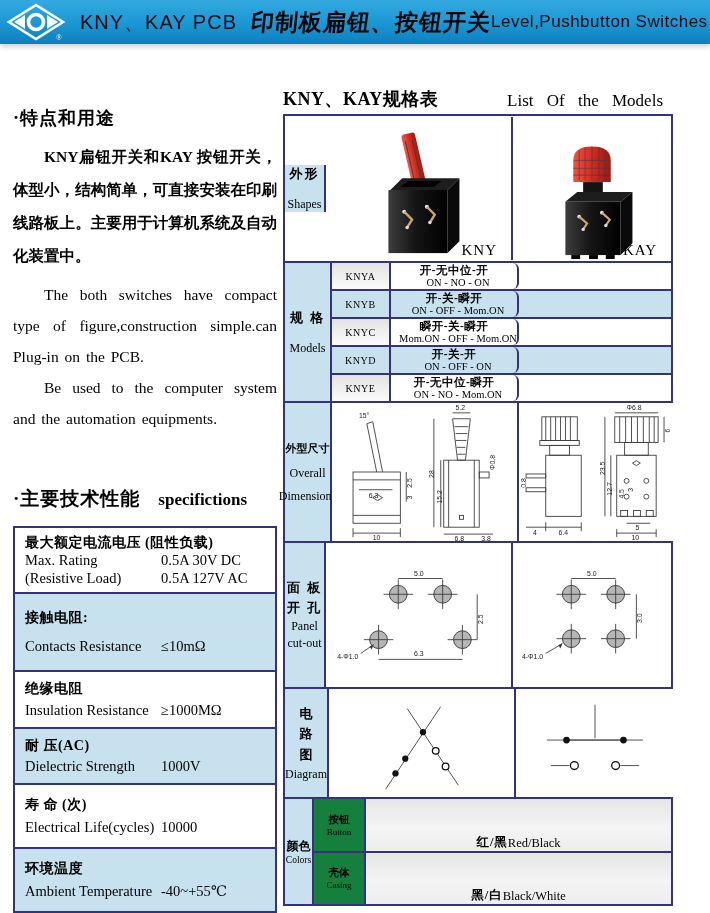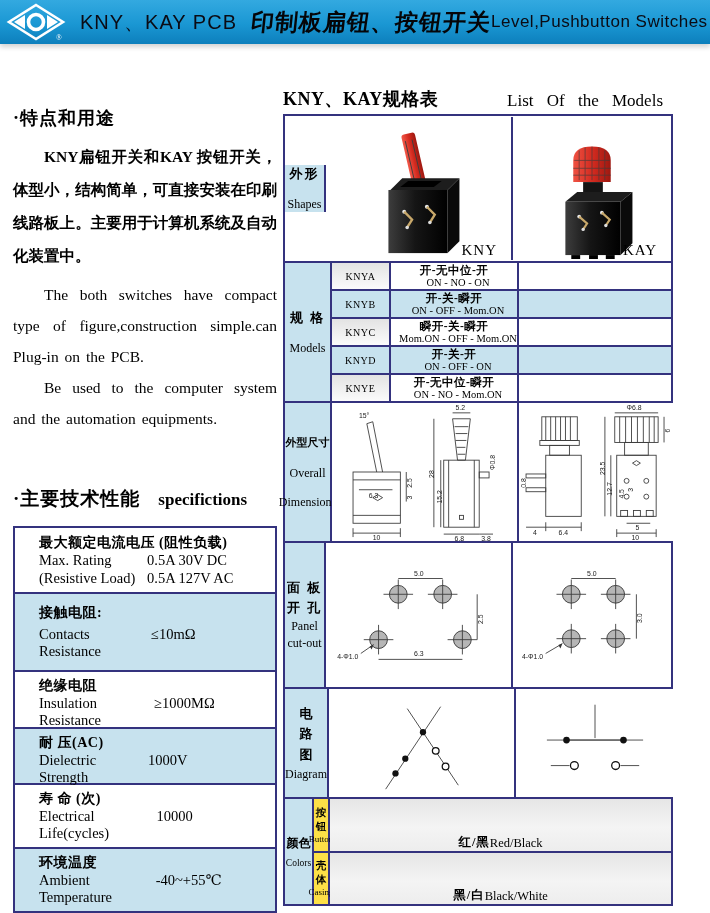--- a/index.html
+++ b/index.html
@@ -21,21 +21,21 @@
   .left-col { position:absolute; left:13px; top:106px; width:264px; }
   .feat-heading { font-size:18px; font-weight:bold; letter-spacing:1px; }
   .para-cn { margin-top:10px; font-size:15.5px; font-weight:bold; line-height:33px; text-align:justify; text-indent:2em; }
   .para-en { margin-top:7px; font-size:15.5px; line-height:31px; text-align:justify; text-indent:2em; word-spacing:2px; }
   .para-en2 { margin-top:0; }
   .specs-heading { margin-top:52px; display:flex; align-items:baseline; }
   .specs-heading .cnpart { font-size:19px; font-weight:bold; letter-spacing:1px; }
   .specs-heading .enpart { font-size:17px; margin-left:18px; }
 
   .spec-table { margin-top:14px; border:2px solid var(--border-navy); width:264px; }
-  .spec-row { padding:5px 24px; display:flex; flex-direction:column; justify-content:space-evenly; border-top:2px solid var(--border-navy); background:#fff; }
+  .spec-row { padding:5px 10px; display:flex; flex-direction:column; justify-content:space-evenly; border-top:2px solid var(--border-navy); background:#fff; }
   .spec-row:first-child { border-top:none; }
   .spec-row.blue { background:var(--cell-blue); }
   .spec-cn { font-weight:bold; font-size:14px; letter-spacing:.5px; }
   .spec-line { display:flex; align-items:baseline; font-size:14.5px; }
   .spec-line .val { margin-left:auto; width:104px; text-align:left; }
   .h62{height:64px;} .h78{height:78px;} .h56{height:57px;} .h68{height:56px;} .h64{height:64px;} .h63{height:64px;}
 
   
   .right-col { position:absolute; left:283px; top:88px; width:390px; }
   .rt-title { height:26px; display:flex; justify-content:space-between; align-items:flex-end; padding-bottom:3px; }
@@ -55,46 +55,46 @@
   .kaycell { flex:1; border-right:none; position:relative; display:flex; align-items:center; justify-content:center; background:#fff; }
   .photo-cap { position:absolute; right:14px; bottom:1px; font-size:15px; letter-spacing:1px; }
 
   .row-shapes { height:145px;align-items:center; }
   .row-models { height:140px; }
   .row-dims { height:140px; }
   .row-cutout { height:146px; }
   .row-diagram { height:110px; }
   .row-colors { height:107px; }
 
-  .gap6 { gap:6px; } .gap14 { gap:14px; } .gap2 { gap:2px; }
+  .gap6 { } .gap14 { gap:14px; } .gap2 { gap:2px; }
 
   
   .mrows { flex:1; display:flex; flex-direction:column; }
   .mrow { height:28px; display:flex; border-top:2px solid var(--border-navy); background:#fff; }
   .mrow:first-child { border-top:none; }
   .mrow.blue { background:var(--cell-blue); }
   .mname { width:59px; border-right:2px solid var(--border-navy); display:flex; align-items:center; justify-content:center; font-size:10px; letter-spacing:.5px; }
   .mrow:not(.blue) .mname { background:linear-gradient(180deg,#e3e3e3,#fbfbfb); }
-  .mdesc { width:128px; border-right:2px solid var(--border-navy); text-align:center; padding-top:1px; }
+  .mdesc { width:128px; border-right:2px solid var(--border-navy); text-align:center; padding-top:1px;border-radius:6px; }
   .mdesc .cn { font-weight:bold; font-size:11.5px; line-height:13px; letter-spacing:.5px; }
   .mdesc .en { font-size:10.5px; line-height:12px;padding-left:8px; }
   .mempty { flex:1; }
 
   
   .vlabel { width:1em; font-weight:bold; font-size:13px; line-height:1.55; word-break:break-all; text-align:center; }
 
   
   .colors-lbl { width:29px; }
   .colors-lbl .cn { font-size:12px; letter-spacing:0; }
   .colors-lbl .en { font-size:9.5px; }
   .crows { flex:1; display:flex; flex-direction:column; }
   .crow { display:flex; border-top:2px solid var(--border-navy); }
   .crow:first-child { border-top:none; }
   .crow-1 { height:53px; } .crow-2 { height:54px; }
-  .partcell { width:16px; border-right:2px solid var(--border-navy); background:#fde047;
+  .partcell { width:52px; border-right:2px solid var(--border-navy); background:#15803d;
     display:flex; flex-direction:column; align-items:center; justify-content:center; text-align:center; }
   .partcell .cn { font-weight:bold; font-size:10.5px; }
   .partcell .en { font-size:9px; }
   .cval { flex:1; background:linear-gradient(180deg,#e6e6e6 0%,#f4f4f4 55%,#ededed 100%);
     display:flex; align-items:flex-end; justify-content:center; }
   .cval .cn { font-weight:bold; font-size:12.5px; letter-spacing:1px; }
   .cval .en { font-size:12.5px; }
 
   
   .dt { font-size:7px; fill:#1a1a1a; font-family:"Liberation Sans","DejaVu Sans",sans-serif; }

